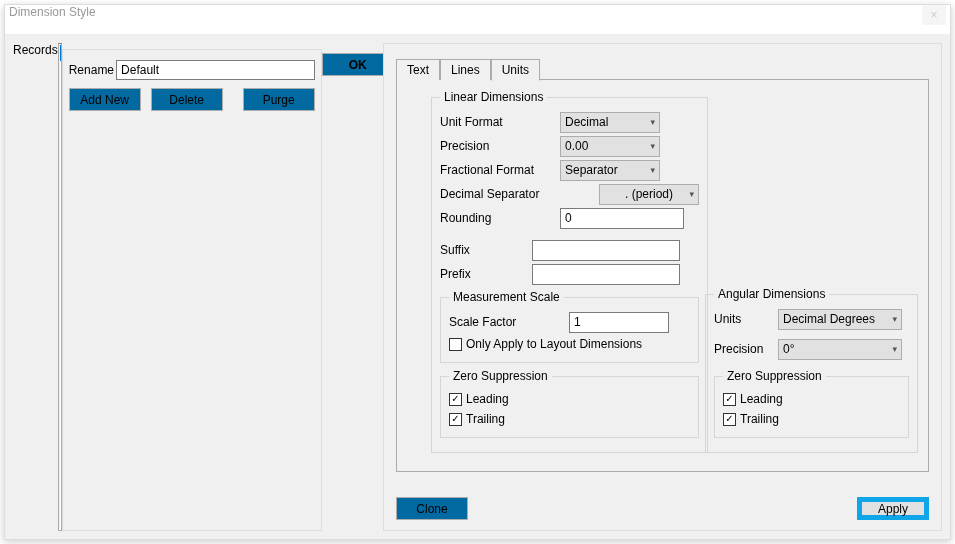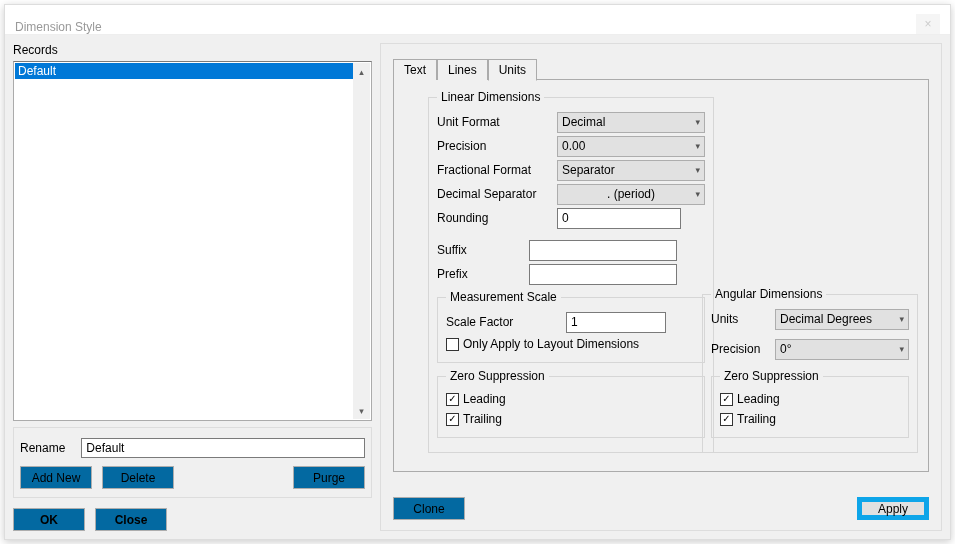--- a/index.html
+++ b/index.html
@@ -18,22 +18,22 @@
       background: #fff;
       box-shadow: 0 2px 8px rgba(0,0,0,0.2);
       border: 1px solid #ddd;
       display: flex;
       flex-direction: column;
     }
     .titlebar {
       height: 30px;
       background: #fff;
       display: flex;
-      align-items: flex-end;
-      padding: 0 10px;
+      align-items: flex-start;
+      padding: 0 4px;
       color: #999;
       border-bottom: 1px solid #eee;
     }
     .titlebar-title {
       flex: 1;
     }
     .close-x {
       width: 24px;
       height: 20px;
       display: flex;
@@ -45,21 +45,20 @@
     .body {
       flex: 1;
       display: flex;
       background: #f0f0f0;
       padding: 8px;
       gap: 8px;
     }
     .left-pane {
       width: 362px;
       display: flex;
-      flex-direction: column;
     }
     .records-label {
       margin-bottom: 4px;
       color: #000;
     }
     .records-list {
       flex: 1;
       background: #fff;
       border: 1px solid #ababab;
       border-top-color: #7a7a7a;
@@ -96,21 +95,21 @@
     }
     .left-controls {
       background: #f0f0f0;
       border: 1px solid #ddd;
       margin-top: 6px;
       padding: 10px 6px 8px 6px;
     }
     .rename-row {
       display: flex;
       align-items: center;
-      gap: 16px;
+      gap: 2px;
       margin-bottom: 8px;
     }
     .rename-input {
       flex: 1;
       height: 20px;
       padding: 1px 4px;
       border: 1px solid #7a7a7a;
       background: #fff;
     }
     .btn-row {
@@ -215,24 +214,24 @@
     .form-label-ang {
       width: 60px;
     }
     .select {
       height: 21px;
       background: #e1e1e1;
       border: 1px solid #adadad;
       display: flex;
       align-items: center;
       padding: 0 4px;
-      width: 148px;
+      width: 100px;
       position: relative;
     }
-    .select-wide { width: 134px; }
+    .select-wide { width: 124px; }
     .select-arrow {
       position: absolute;
       right: 4px;
       font-size: 9px;
       color: #555;
     }
     .input {
       height: 21px;
       border: 1px solid #7a7a7a;
       background: #fff;
@@ -346,21 +345,21 @@
             <div class="form-row">
               <span class="form-label">Fractional Format</span>
               <div class="select">
                 <span>Separator</span>
                 <span class="select-arrow">▾</span>
               </div>
             </div>
 
             <div class="form-row">
               <span class="form-label">Decimal Separator</span>
-              <div class="select" style="text-align:center;justify-content:center;">
+              <div class="select" style="text-align:center;justify-content:center;margin-left:39px;">
                 <span>. (period)</span>
                 <span class="select-arrow">▾</span>
               </div>
             </div>
 
             <div class="form-row">
               <span class="form-label">Rounding</span>
               <input class="input" value="0" style="">
             </div>
 

